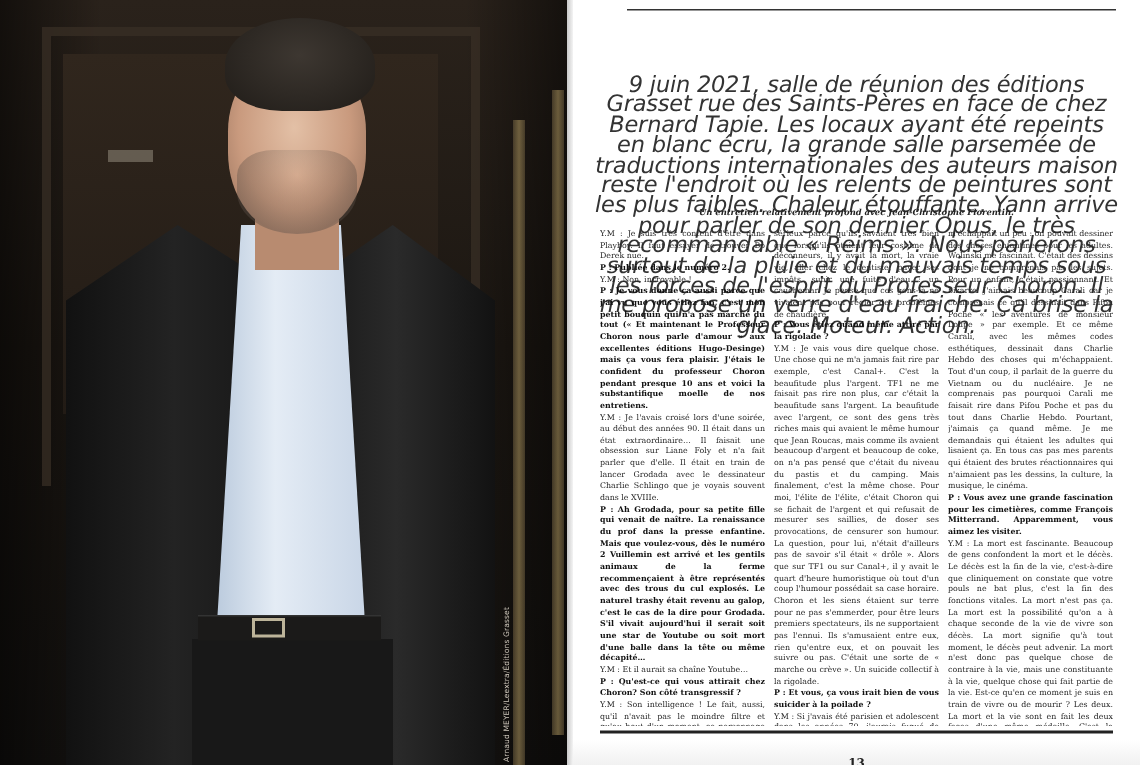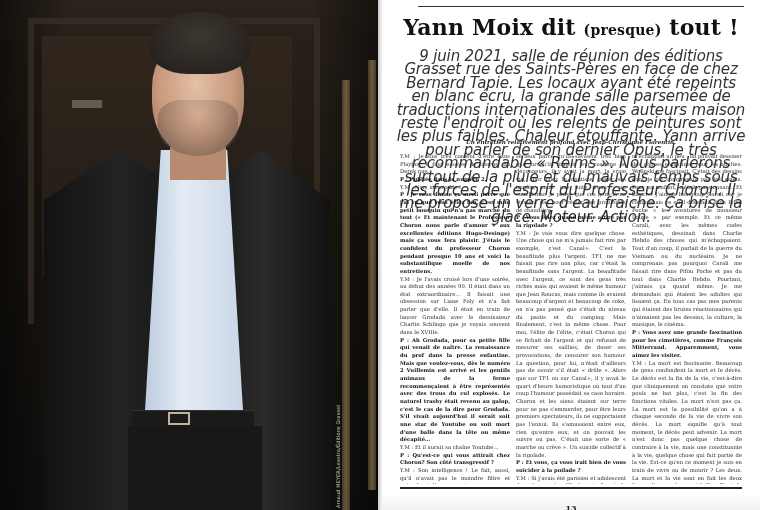--- a/index.html
+++ b/index.html
@@ -160,23 +160,20 @@
   <div class="pants"></div>
   <div class="belt"></div>
   <div class="buckle"></div>
   <div class="credit">Arnaud MEYER/Leextra/Éditions Grasset</div>
 </div>
 <div class="gutter"></div>
 
 <div class="page">
   <div class="top-rule"></div>
 
-  <h1 class="title" style="margin:0">
-    <span>Yann Moix dit </span><span class="paren">(presque)</span><span> tout !</span>
-  </h1>
 
   <p class="chapo" style="margin:0">9 juin 2021, salle de réunion des éditions Grasset rue des Saints-Pères en face de chez Bernard Tapie. Les locaux ayant été repeints en blanc écru, la grande salle parsemée de traductions internationales des auteurs maison reste l'endroit où les relents de peintures sont les plus faibles. Chaleur étouffante. Yann arrive pour parler de son dernier Opus, le très recommandable « Reims ». Nous parlerons surtout de la pluie et du mauvais temps sous les forces de l'esprit du Professeur Choron. Il me propose un verre d'eau fraiche. Ça brise la glace. Moteur. Action.</p>
 
   <p class="byline" style="margin:0">Un entretien relativement profond avec Jean-Christophe Florentin.</p>
 
   <div class="columns">
     <div class="col">
         <p class="a">Y.M : Je suis très content d'être dans Playboy. Il faut essayer de trouver Bo Derek nue.</p>
         <p class="q">P : Publiée dans le numéro 2.</p>
         <p class="a">Y.M : Non, incroyable !</p>

